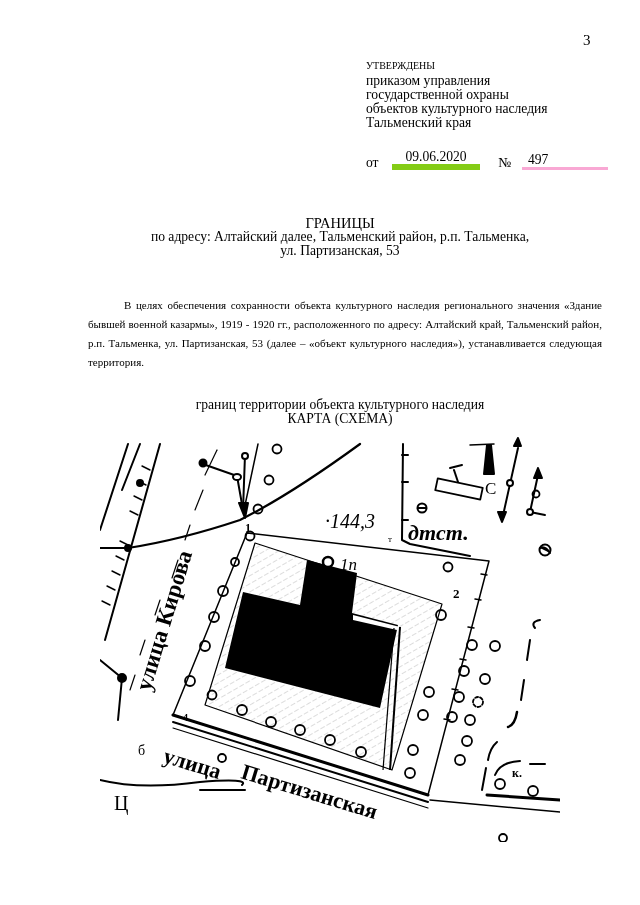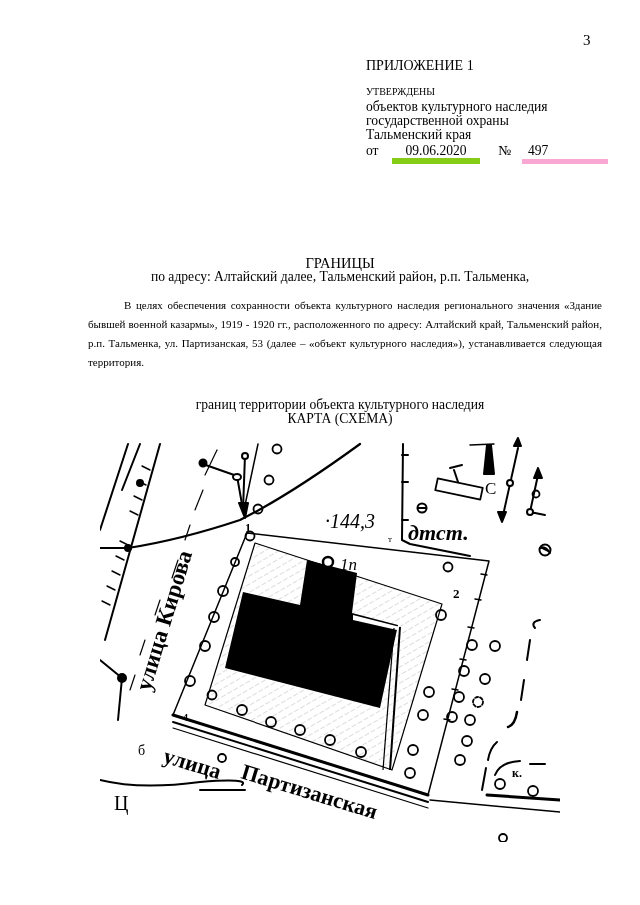--- a/index.html
+++ b/index.html
@@ -5,54 +5,55 @@
     html, body { margin: 0; padding: 0; background: #ffffff; }
     body {
       width: 640px; height: 905px; position: relative; overflow: hidden;
       font-family: "Liberation Serif", "DejaVu Serif", serif; color: #000;
     }
     .abs { position: absolute; }
     .page-num { left: 583px; top: 32px; font-size: 15px; }
     .approval { left: 366px; top: 59px; width: 250px; font-size: 13.6px; line-height: 14px; }
     .approval .app-head { margin-bottom: 12px; font-size: 14px; }
     .approval .appr-title { font-size: 10px; margin-bottom: 1px; }
-    .approval .order-line { margin-top: 2px; display: flex; }
+    .approval .order-line { margin-top: 20px; display: flex; align-items: flex-end; }
     .approval .order-line .from { width: 26px; }
     .approval .order-line .date { width: 88px; border-bottom: 6px solid #84cc16; text-align: center; }
     .approval .order-line .num-sign { width: 34px; text-align: center; margin-left: 8px; }
-    .approval .order-line .num { width: 80px; border-bottom: 5px solid #f9a8d4; padding-left: 6px; }
+    .approval .order-line .num { width: 80px; border-bottom: 3px solid #f9a8d4; padding-left: 6px; }
     .title-block { left: 60px; top: 216px; width: 560px; text-align: center; font-size: 13.6px; line-height: 14px; }
-    .title-block .t-main { font-size: 14.5px; margin-top: 40px; }
+    .title-block .t-main { font-size: 14.5px; }
     .body-para { left: 88px; top: 296px; width: 514px; font-size: 11px; line-height: 19px; text-align: justify; }
     .body-para .indent { display: inline-block; width: 36px; }
     .map-title { left: 60px; top: 398px; width: 560px; text-align: center; font-size: 13.6px; line-height: 14px; }
     .map { left: 100px; top: 432px; width: 460px; height: 410px; }
   </style>
 </head>
 <body>
 
 <div class="abs page-num">3</div>
 
 <div class="abs approval">
-  <div class="app-head">ПРИЛОЖЕНИЕ 1</div>
   <div class="appr-title">УТВЕРЖДЕНЫ</div>
+  <div>приказом управления</div>
+  <div>государственной охраны</div>
   <div>объектов культурного наследия</div>
-  <div>государственной охраны</div>
   <div>Тальменский края</div>
   <div class="order-line">
     <span class="from">от</span>
     <span class="date">09.06.2020</span>
     <span class="num-sign">№</span>
     <span class="num">497</span>
   </div>
 </div>
 
 <div class="abs title-block">
   <div class="t-main">ГРАНИЦЫ</div>
   <div>по адресу: Алтайский далее, Тальменский район, р.п. Тальменка,</div>
+  <div>ул. Партизанская, 53</div>
 </div>
 
 <div class="abs body-para"><span class="indent"></span><span>В целях обеспечения сохранности объекта культурного наследия регионального значения «Здание бывшей военной казармы», 1919 - 1920 гг., расположенного по адресу: Алтайский край, Тальменский район, р.п. Тальменка, ул. Партизанская, 53 (далее – «объект культурного наследия»), устанавливается следующая территория.</span></div>
 
 <div class="abs map-title">
   <div>границ территории объекта культурного наследия</div>
   <div>КАРТА (СХЕМА)</div>
 </div>
 
 <svg class="abs map" viewBox="100 432 460 410" xmlns="http://www.w3.org/2000/svg">

